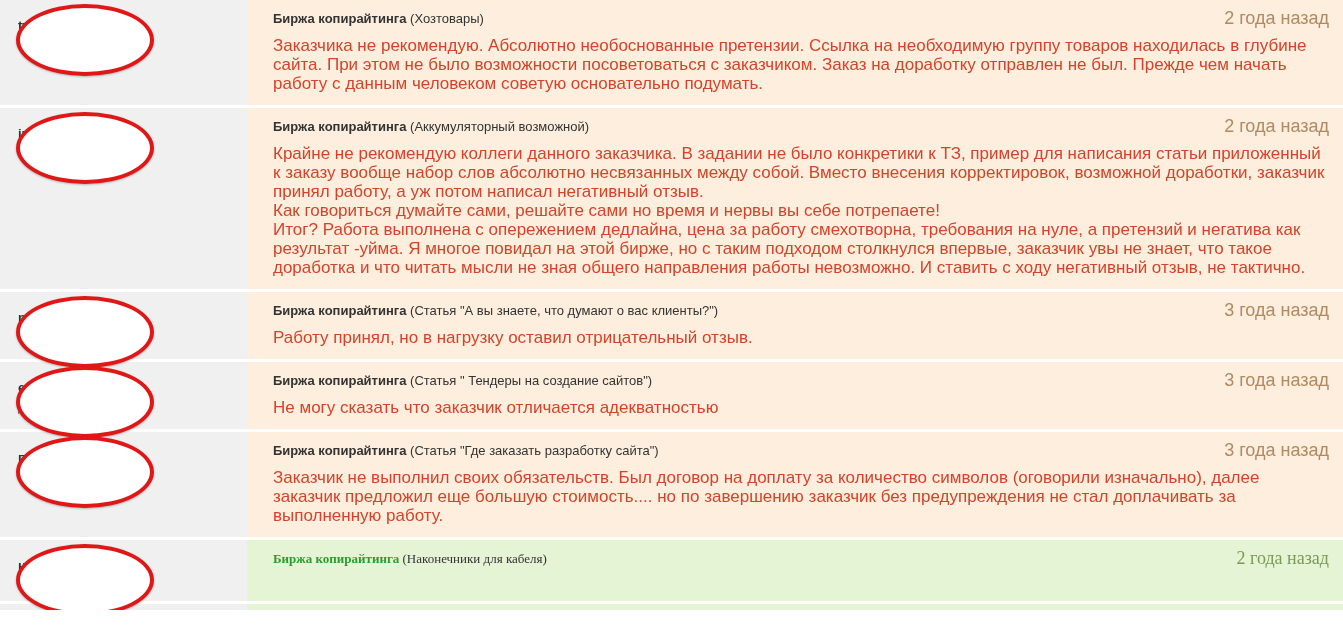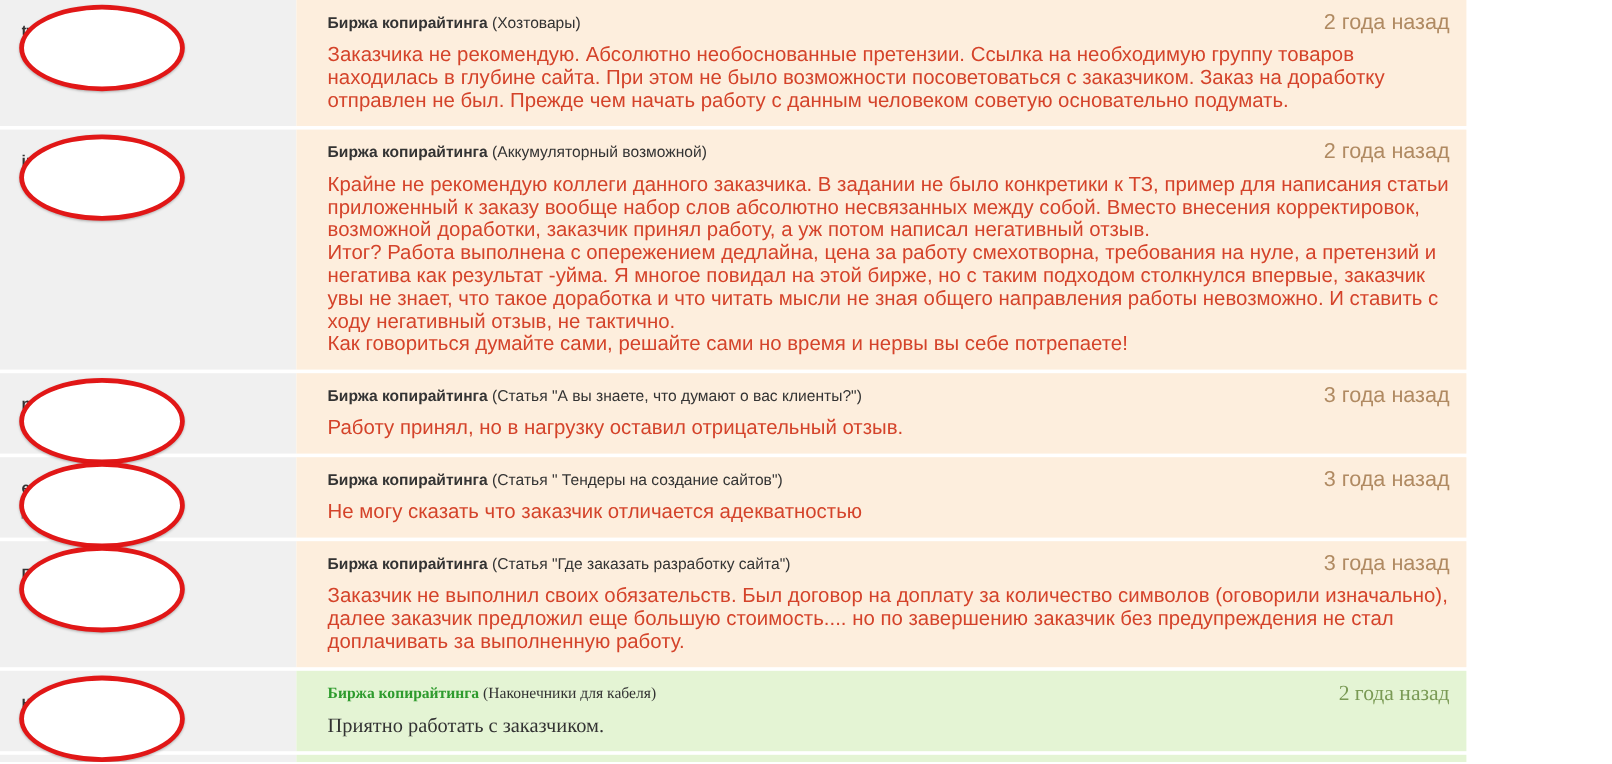--- a/index.html
+++ b/index.html
@@ -5,21 +5,21 @@
   html,body{margin:0;padding:0;}
   body{
     width:1343px;
     background:#ffffff;
     font-family:"Liberation Sans", sans-serif;
     font-size:13px;
     color:#333;
     -webkit-font-smoothing:antialiased;
   }
   .list{
-    width:1222px;
+    width:1343px;
     position:relative;
   }
   .row{
     display:flex;
     align-items:stretch;
     min-height:60px;
     position:relative;
   }
   
   .author-cell{
@@ -142,22 +142,22 @@
         <div class="author-name">iritus</div>
         <div class="author-rank">ор</div>
       </div>
       <div class="body-cell">
         <div class="body-head">
           <div class="title"><b>Биржа копирайтинга</b> <span class="ctx">(Аккумуляторный возможной)</span></div>
           <div class="date">2 года назад</div>
         </div>
         <div class="text">
           <p>Крайне не рекомендую коллеги данного заказчика. В задании не было конкретики к ТЗ, пример для написания статьи приложенный к заказу вообще набор слов абсолютно несвязанных между собой. Вместо внесения корректировок, возможной доработки, заказчик принял работу, а уж потом написал негативный отзыв.</p>
+          <p>Как говориться думайте сами, решайте сами но время и нервы вы себе потрепаете!</p>
           <p>Итог? Работа выполнена с опережением дедлайна, цена за работу смехотворна, требования на нуле, а претензий и негатива как результат -уйма. Я многое повидал на этой бирже, но с таким подходом столкнулся впервые, заказчик увы не знает, что такое доработка и что читать мысли не зная общего направления работы невозможно. И ставить с ходу негативный отзыв, не тактично.</p>
-          <p>Как говориться думайте сами, решайте сами но время и нервы вы себе потрепаете!</p>
         </div>
       </div>
     </div>
     <div class="divider"></div>
     <div class="row neg">
       <div class="author-cell">
         <div class="avatar-redact"></div>
         <div class="author-name">nger</div>
         <div class="author-rank">ьник</div>
       </div>
@@ -209,23 +209,20 @@
     <div class="row pos">
       <div class="author-cell">
         <div class="avatar-redact"></div>
         <div class="author-name">на1992</div>
         <div class="author-rank">стр</div>
       </div>
       <div class="body-cell">
         <div class="body-head">
           <div class="title"><b>Биржа копирайтинга</b> <span class="ctx">(Наконечники для кабеля)</span></div>
           <div class="date">2 года назад</div>
-        </div>
-        <div class="text">
-          <p>Приятно работать с заказчиком.</p>
         </div>
       </div>
     </div>
     <div class="divider"></div>
     <div class="bottom-row">
       <div class="bottom-strip"></div>
       <div class="right"></div>
     </div>
   </div>
 

